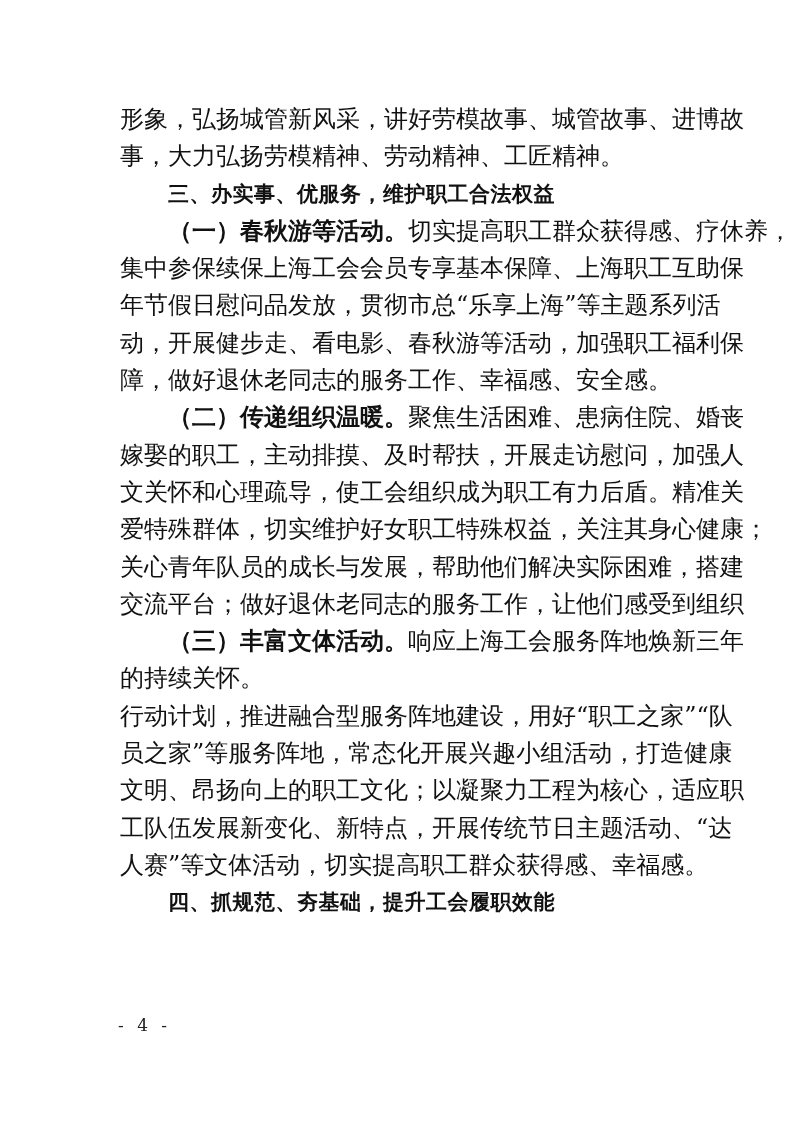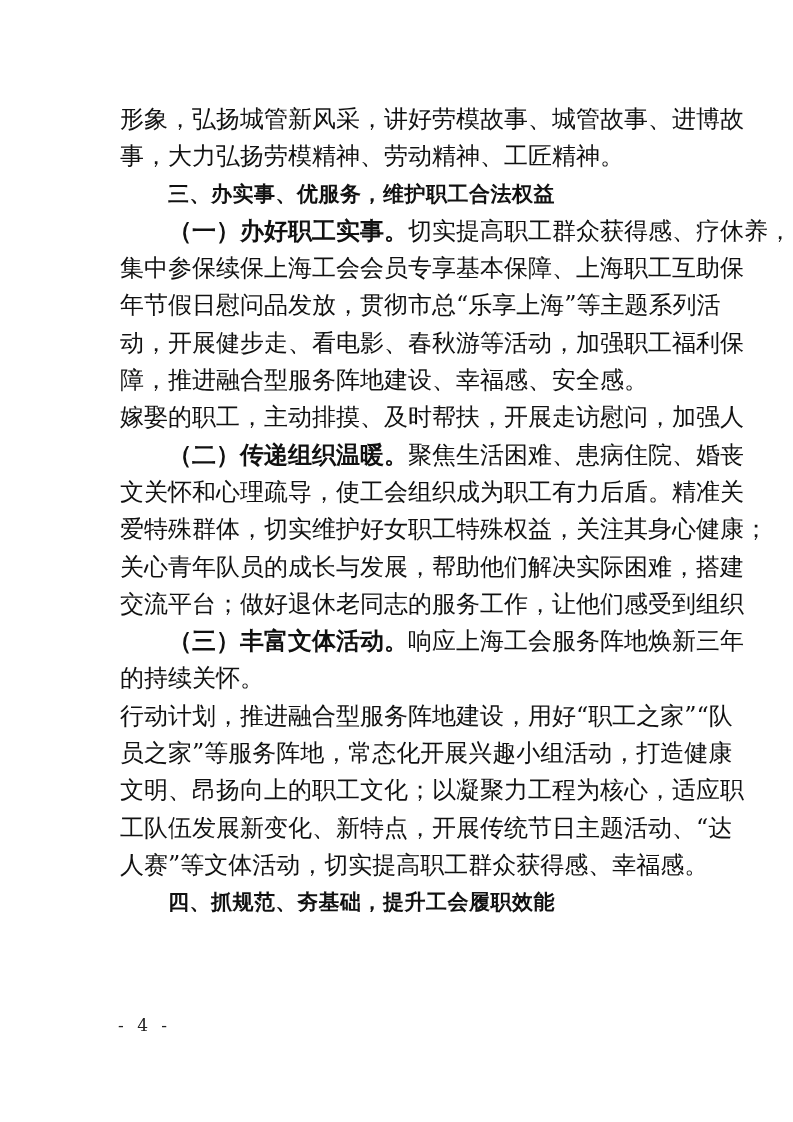--- a/index.html
+++ b/index.html
@@ -61,28 +61,28 @@
 </head>
 <body>
 
 <div class="page">
 
   <div class="line">形象，弘扬城管新风采，讲好劳模故事、城管故事、进博故</div>
   <div class="line last">事，大力弘扬劳模精神、劳动精神、工匠精神。</div>
 
   <div class="line heading">三、办实事、优服务，维护职工合法权益</div>
 
-  <div class="line indent"><span class="lead">（一）办好职工实事。</span><span>切实提高职工群众获得感、疗休养，</span></div>
+  <div class="line indent"><span class="lead">（一）春秋游等活动。</span><span>切实提高职工群众获得感、疗休养，</span></div>
   <div class="line">集中参保续保上海工会会员专享基本保障、上海职工互助保</div>
   <div class="line">年节假日慰问品发放，贯彻市总“乐享上海”等主题系列活</div>
   <div class="line">动，开展健步走、看电影、春秋游等活动，加强职工福利保</div>
-  <div class="line last">障，推进融合型服务阵地建设、幸福感、安全感。</div>
+  <div class="line last">障，做好退休老同志的服务工作、幸福感、安全感。</div>
 
+  <div class="line indent"><span class="lead">（二）传递组织温暖。</span><span>聚焦生活困难、患病住院、婚丧</span></div>
   <div class="line">嫁娶的职工，主动排摸、及时帮扶，开展走访慰问，加强人</div>
-  <div class="line indent"><span class="lead">（二）传递组织温暖。</span><span>聚焦生活困难、患病住院、婚丧</span></div>
   <div class="line">文关怀和心理疏导，使工会组织成为职工有力后盾。精准关</div>
   <div class="line">爱特殊群体，切实维护好女职工特殊权益，关注其身心健康；</div>
   <div class="line">关心青年队员的成长与发展，帮助他们解决实际困难，搭建</div>
   <div class="line">交流平台；做好退休老同志的服务工作，让他们感受到组织</div>
   <div class="line indent"><span class="lead">（三）丰富文体活动。</span><span>响应上海工会服务阵地焕新三年</span></div>
 
   <div class="line last">的持续关怀。</div>
   <div class="line">行动计划，推进融合型服务阵地建设，用好“职工之家”“队</div>
   <div class="line">员之家”等服务阵地，常态化开展兴趣小组活动，打造健康</div>
   <div class="line">文明、昂扬向上的职工文化；以凝聚力工程为核心，适应职</div>

